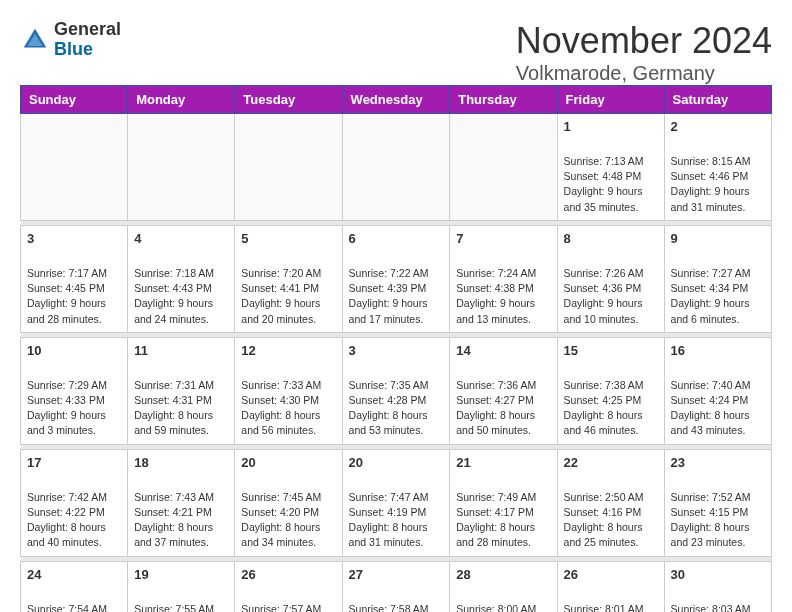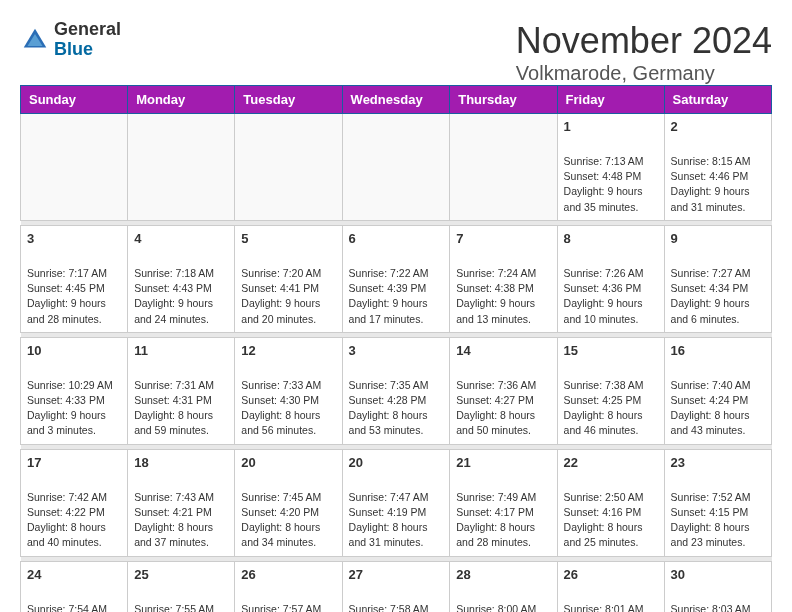--- a/index.html
+++ b/index.html
@@ -181,21 +181,21 @@
 Sunset: 4:34 PM
 Daylight: 9 hours and 6 minutes.</div>
         </td>
       </tr>
       <tr>
         <td colspan="7" style="height: 5px; background: rgb(232, 232, 232); padding: 0px; border: none;"></td>
       </tr>
       <tr>
         <td>
           <span class="day-number">10</span>
-          <div class="day-info">Sunrise: 10:29 AM
+          <div class="day-info">Sunrise: 7:29 AM
 Sunset: 4:33 PM
 Daylight: 9 hours and 3 minutes.</div>
         </td>
         <td>
           <span class="day-number">11</span>
           <div class="day-info">Sunrise: 7:31 AM
 Sunset: 4:31 PM
 Daylight: 8 hours and 59 minutes.</div>
         </td>
         <td>
@@ -280,21 +280,21 @@
         <td colspan="7" style="height: 5px; background: rgb(232, 232, 232); padding: 0px; border: none;"></td>
       </tr>
       <tr>
         <td>
           <span class="day-number">24</span>
           <div class="day-info">Sunrise: 7:54 AM
 Sunset: 4:14 PM
 Daylight: 8 hours and 20 minutes.</div>
         </td>
         <td>
-          <span class="day-number">25</span>
+          <span class="day-number">19</span>
           <div class="day-info">Sunrise: 7:55 AM
 Sunset: 4:13 PM
 Daylight: 8 hours and 17 minutes.</div>
         </td>
         <td>
           <span class="day-number">26</span>
           <div class="day-info">Sunrise: 7:57 AM
 Sunset: 4:12 PM
 Daylight: 8 hours and 15 minutes.</div>
         </td>

